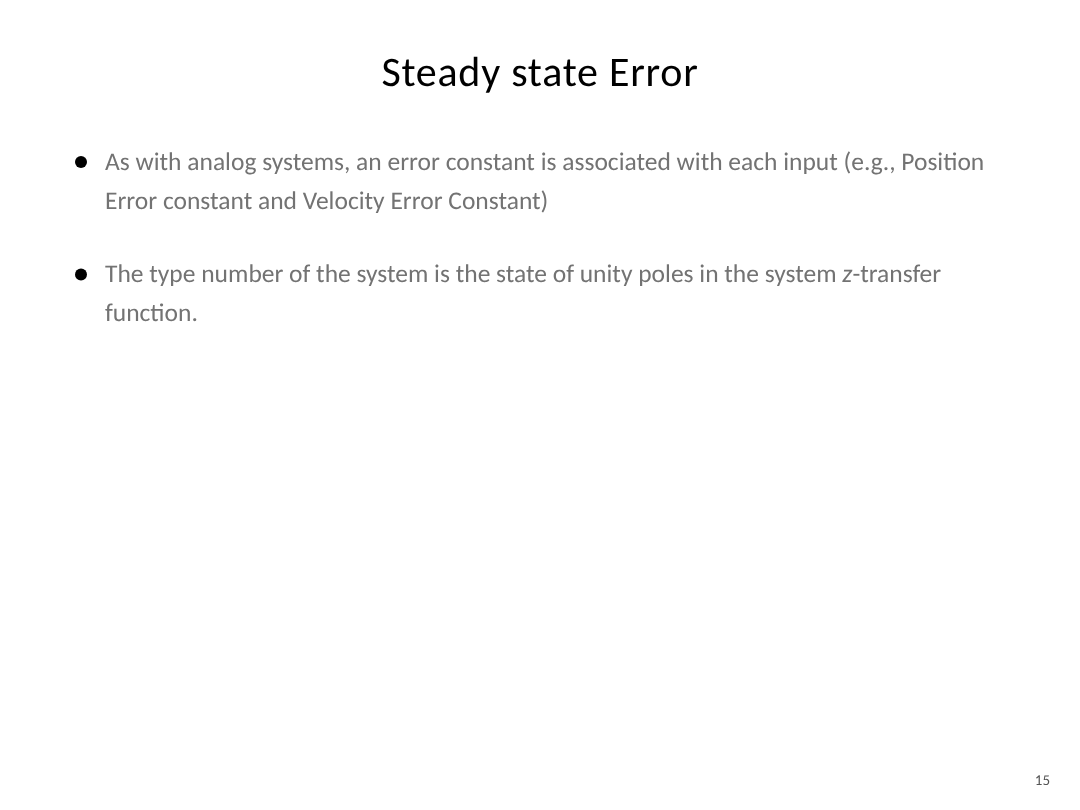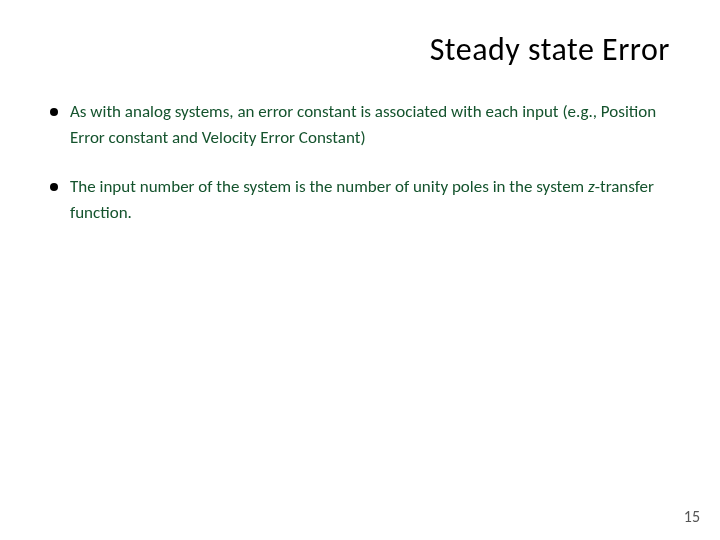--- a/index.html
+++ b/index.html
@@ -20,43 +20,43 @@
     .slide-container {
       width: 720px;
       height: 540px;
       padding: 30px 50px 30px 50px;
       display: flex;
       flex-direction: column;
       position: relative;
     }
 
     .slide-title {
-      text-align: right;
-      font-size: 32px;
+      text-align: center;
+      font-size: 28px;
       font-weight: normal;
       color: #000000;
       margin-bottom: 30px;
       letter-spacing: 0.5px;
     }
 
     .bullet-list {
       list-style: none;
       display: flex;
       flex-direction: column;
       gap: 22px;
       flex: 1;
     }
 
     .bullet-item {
       display: flex;
       align-items: flex-start;
       gap: 12px;
       font-size: 17px;
       line-height: 1.55;
-      color: #14532d;
+      color: #737373;
     }
 
     .bullet-dot {
       flex-shrink: 0;
       width: 8px;
       height: 8px;
       border-radius: 50%;
       background-color: #000000;
       margin-top: 9px;
     }
@@ -66,21 +66,21 @@
     }
 
     .italic {
       font-style: italic;
     }
 
     .page-number {
       position: absolute;
       bottom: 14px;
       right: 20px;
-      font-size: 16px;
+      font-size: 10px;
       color: #555555;
     }
   </style>
 </head>
 <body>
 
 <div class="slide-container">
 
   <h1 class="slide-title">Steady state Error</h1>
 
@@ -88,21 +88,21 @@
 
     <li class="bullet-item">
       <div class="bullet-dot"></div>
       <span class="bullet-text">As with analog systems, an error constant is associated with each input (e.g., Position Error constant and Velocity Error Constant)</span>
     </li>
 
 
     <li class="bullet-item">
       <div class="bullet-dot"></div>
       <span class="bullet-text">
-        <span>The input number of the system is the number of unity poles in the system </span><span class="italic">z</span><span>-transfer function.</span>
+        <span>The type number of the system is the state of unity poles in the system </span><span class="italic">z</span><span>-transfer function.</span>
       </span>
     </li>
 
   </ul>
 
   <div class="page-number">15</div>
 
 </div>
 
 </body></html>

